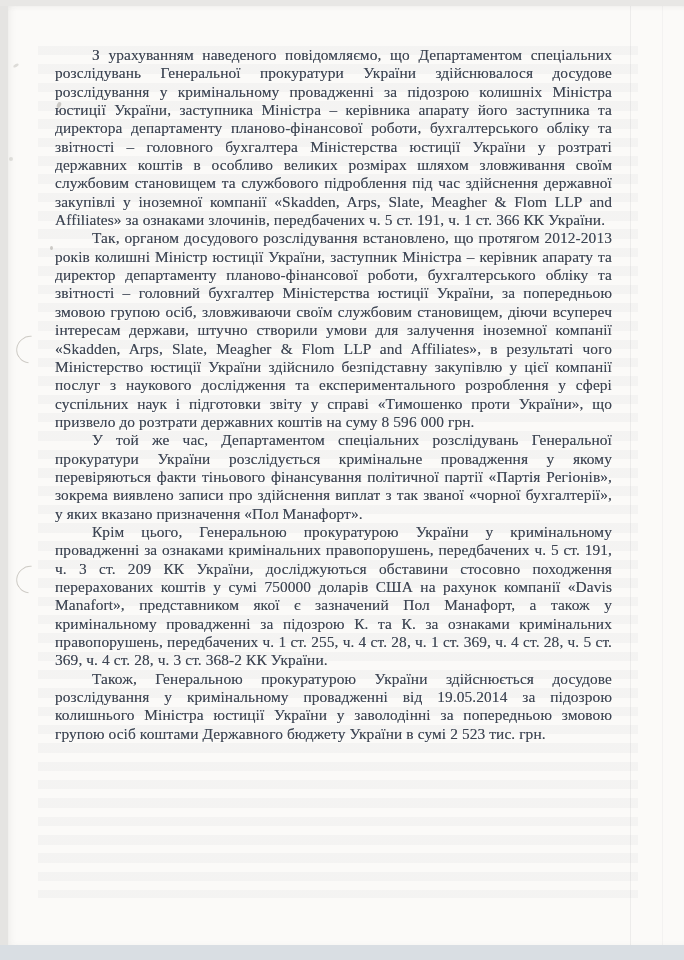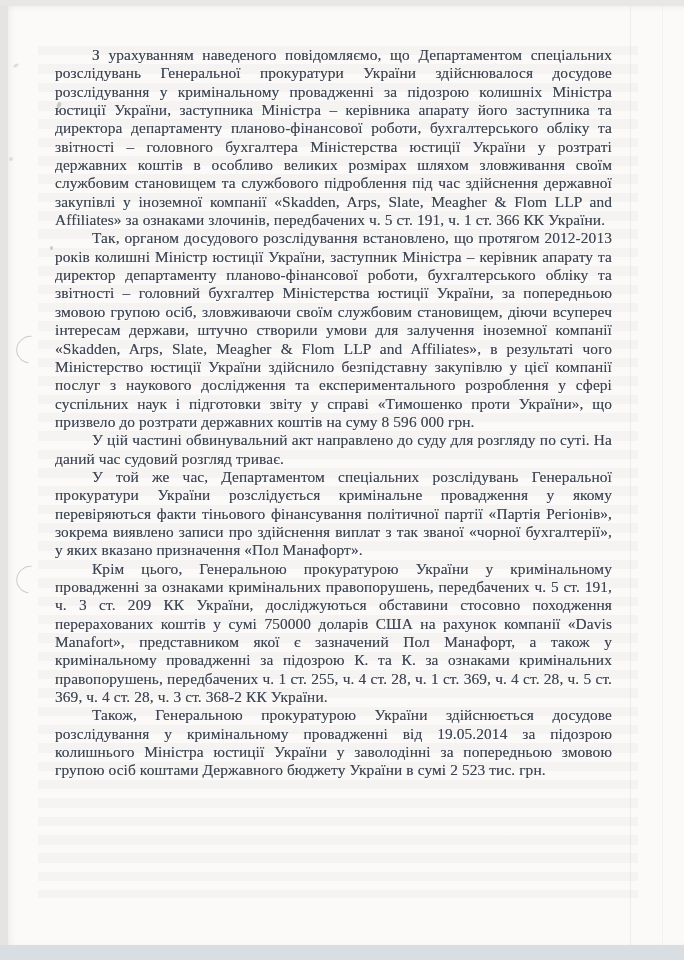--- a/index.html
+++ b/index.html
@@ -110,21 +110,20 @@
     <div class="hole hole-a"></div>
     <div class="hole hole-b"></div>
     <span class="speck speck-1"></span>
     <span class="speck speck-2"></span>
     <span class="speck speck-3"></span>
     <span class="speck speck-4"></span>
 
     <div class="text">
       <p>З урахуванням наведеного повідомляємо, що Департаментом спеціальних розслідувань Генеральної прокуратури України здійснювалося досудове розслідування у кримінальному провадженні за підозрою колишніх Міністра юстиції України, заступника Міністра – керівника апарату його заступника та директора департаменту планово-фінансової роботи, бухгалтерського обліку та звітності – головного бухгалтера Міністерства юстиції України у розтраті державних коштів в особливо великих розмірах шляхом зловживання своїм службовим становищем та службового підроблення під час здійснення державної закупівлі у іноземної компанії «Skadden, Arps, Slate, Meagher &amp; Flom LLP and Affiliates» за ознаками злочинів, передбачених ч. 5 ст. 191, ч. 1 ст. 366 КК України.</p>
       <p>Так, органом досудового розслідування встановлено, що протягом 2012-2013 років колишні Міністр юстиції України, заступник Міністра – керівник апарату та директор департаменту планово-фінансової роботи, бухгалтерського обліку та звітності – головний бухгалтер Міністерства юстиції України, за попередньою змовою групою осіб, зловживаючи своїм службовим становищем, діючи всупереч інтересам держави, штучно створили умови для залучення іноземної компанії «Skadden, Arps, Slate, Meagher &amp; Flom LLP and Affiliates», в результаті чого Міністерство юстиції України здійснило безпідставну закупівлю у цієї компанії послуг з наукового дослідження та експериментального розроблення у сфері суспільних наук і підготовки звіту у справі «Тимошенко проти України», що призвело до розтрати державних коштів на суму 8 596 000 грн.</p>
-      <p>У цій частині обвинувальний акт направлено до суду для розгляду по суті. На даний час судовий розгляд триває.</p>
       <p>У той же час, Департаментом спеціальних розслідувань Генеральної прокуратури України розслідується кримінальне провадження у якому перевіряються факти тіньового фінансування політичної партії «Партія Регіонів», зокрема виявлено записи про здійснення виплат з так званої «чорної бухгалтерії», у яких вказано призначення «Пол Манафорт».</p>
       <p>Крім цього, Генеральною прокуратурою України у кримінальному провадженні за ознаками кримінальних правопорушень, передбачених ч. 5 ст. 191, ч. 3 ст. 209 КК України, досліджуються обставини стосовно походження перерахованих коштів у сумі 750000 доларів США на рахунок компанії «Davis Manafort», представником якої є зазначений Пол Манафорт, а також у кримінальному провадженні за підозрою К. та К. за ознаками кримінальних правопорушень, передбачених ч. 1 ст. 255, ч. 4 ст. 28, ч. 1 ст. 369, ч. 4 ст. 28, ч. 5 ст. 369, ч. 4 ст. 28, ч. 3 ст. 368-2 КК України.</p>
       <p>Також, Генеральною прокуратурою України здійснюється досудове розслідування у кримінальному провадженні від 19.05.2014 за підозрою колишнього Міністра юстиції України у заволодінні за попередньою змовою групою осіб коштами Державного бюджету України в сумі 2 523 тис. грн.</p>
     </div>
   </div>
 
   <div class="strip-bottom"></div>
 </div>
 
 </body></html>

